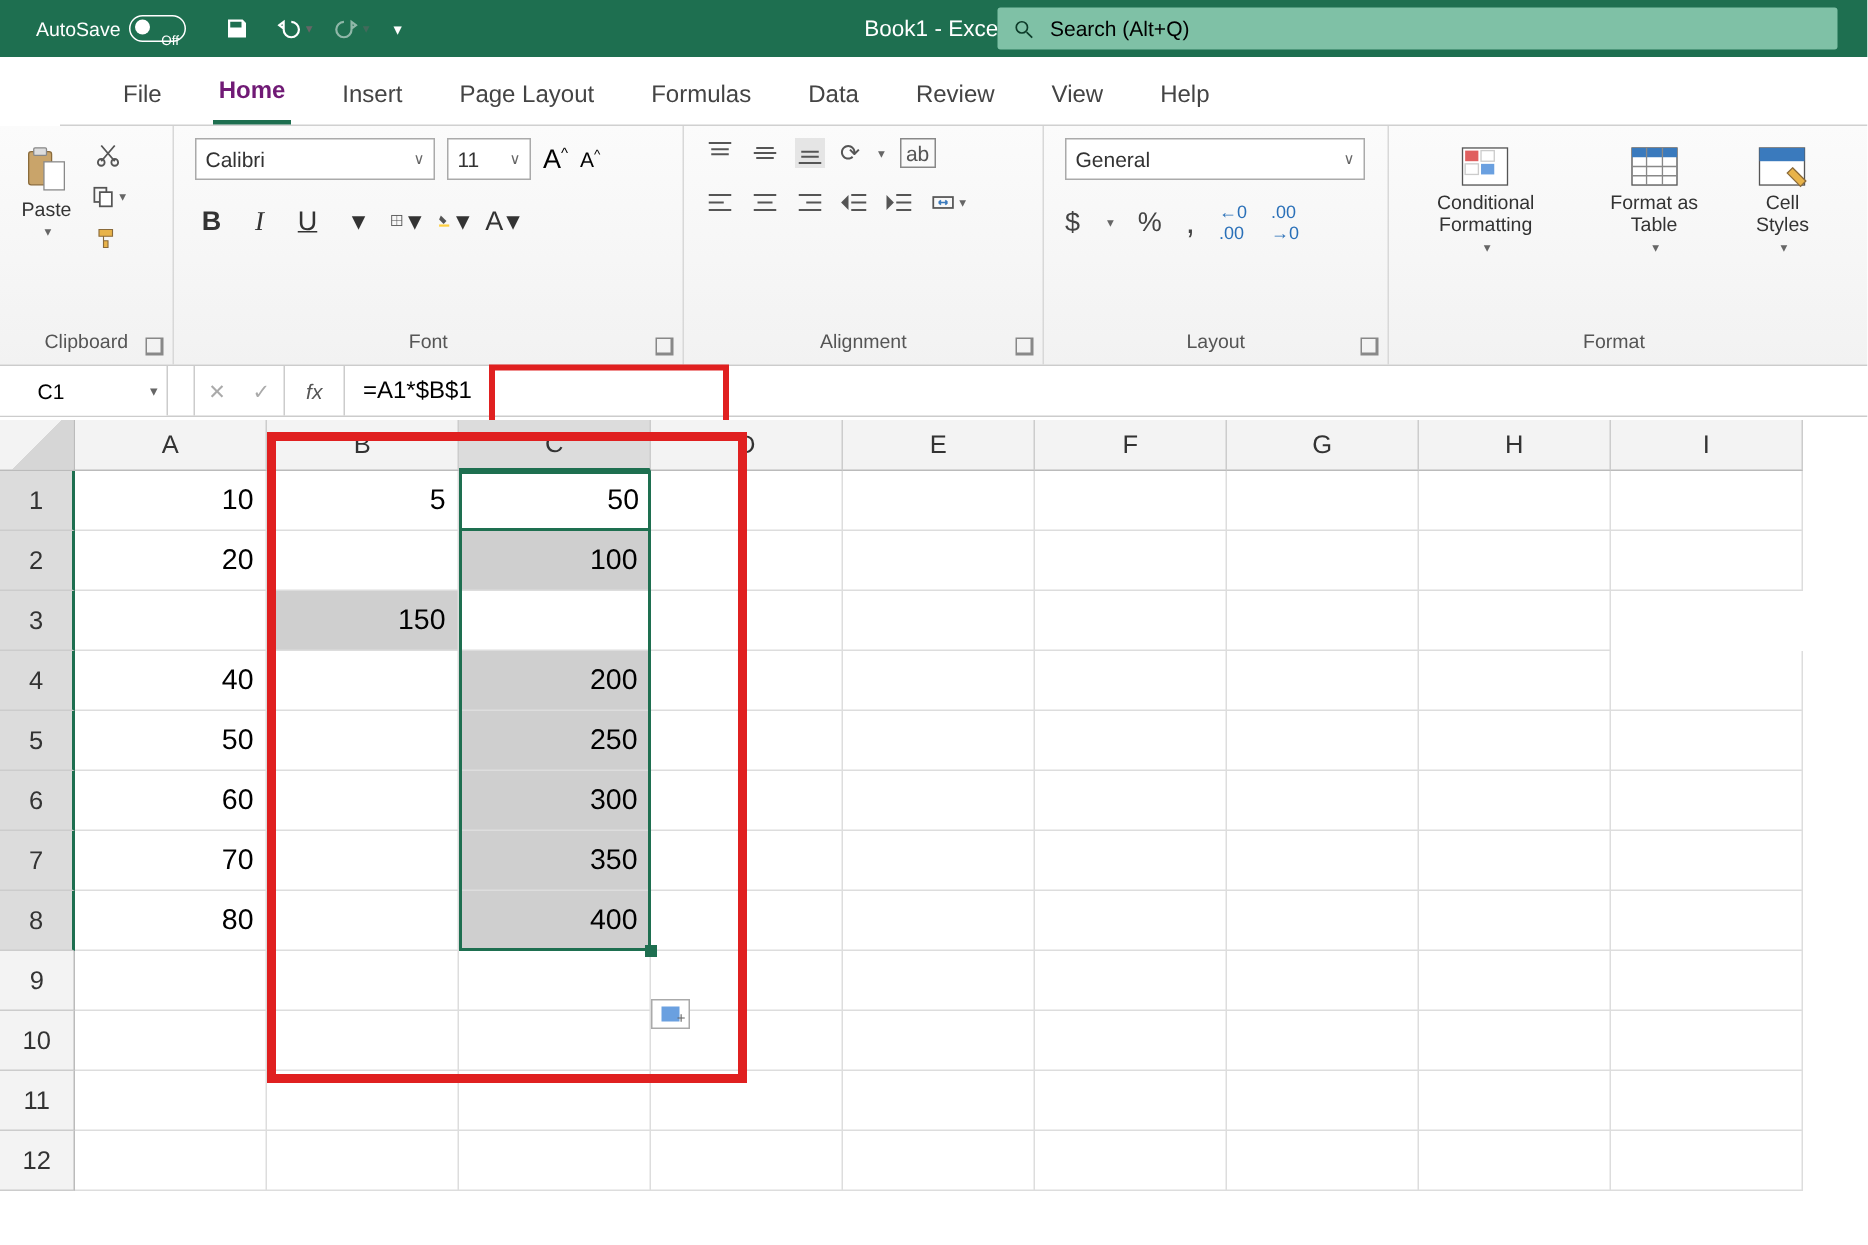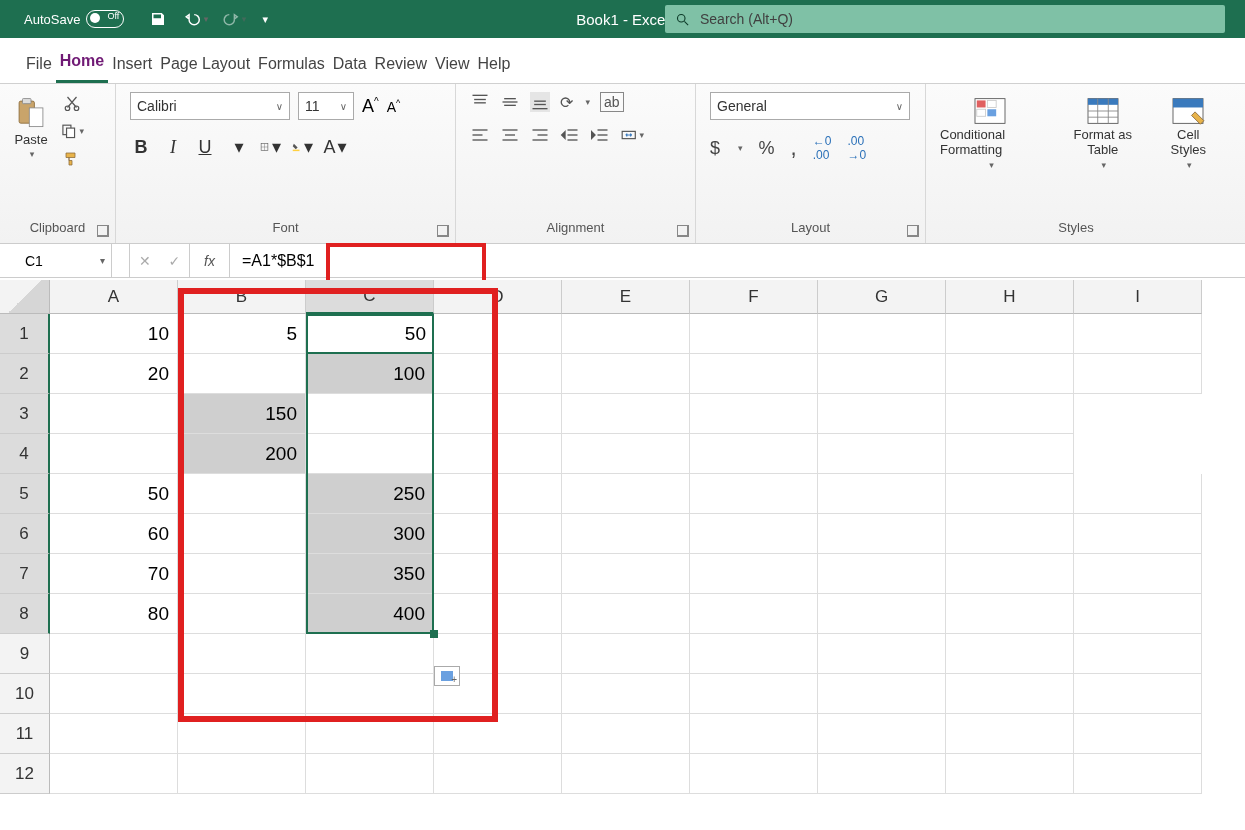--- a/index.html
+++ b/index.html
@@ -4,30 +4,30 @@
 <style>
   * { box-sizing: border-box; margin: 0; padding: 0; font-family: "Segoe UI", Arial, sans-serif; }
   body { background: #fff; width: 1245px; height: 830px; overflow: hidden; font-size: 14px; }
 
   
   .titlebar { background: #1e6f50; height: 38px; display: flex; align-items: center; color: #fff; padding: 0 10px; }
   .autosave { display: flex; align-items: center; gap: 6px; margin-left: 14px; }
   .autosave-label { font-size: 13px; }
   .toggle { width: 38px; height: 18px; border: 1.5px solid #fff; border-radius: 10px; position: relative; }
   .toggle::after { content:""; position:absolute; width:10px; height:10px; border-radius:50%; background:#fff; left:3px; top:2px; }
-  .toggle-txt { position:absolute; right:4px; top:0; font-size:9px; color:#fff;margin-left:25px; }
+  .toggle-txt { position:absolute; right:4px; top:11px; font-size:9px; color:#fff;margin-left:25px; }
   .qat { display:flex; gap:14px; margin-left:22px; align-items:center; }
   .qat svg, .qat .glyph { width:18px; height:18px; fill:#fff; color:#fff; }
   .doc-title { position:absolute; left:50%; transform:translateX(-50%); font-size:15px; }
   .searchbox { position:absolute; right:20px; display:flex; align-items:center; background:#7fc1a6; border-radius:2px; height:28px; width:560px; padding:0 10px; gap:10px; color:#0d3b29; }
   .searchbox svg { width:15px; height:15px; fill:none; stroke:#0d3b29; stroke-width:1.8; }
-  .searchbox .placeholder { color:#404040; font-size:14px; }
+  .searchbox .placeholder { color:#000000; font-size:14px; }
 
   
-  .tabs { height: 46px; display:flex; align-items:flex-end; padding-left:22px; border-bottom:1px solid #d0d0d0; }
+  .tabs { height: 46px; display:flex; align-items:flex-end; gap:30px; padding-left:38px; border-bottom:1px solid #d0d0d0;margin-left:40px; }
   .tab { font-size:16px; color:#444; padding:8px 4px 10px 4px; cursor:pointer; }
   .tab.active { color:#701a75; border-bottom:3px solid #1e6f50; font-weight:600; }
 
   
   .ribbon { height: 160px; background: linear-gradient(#fbfbfb,#f2f2f2); border-bottom:1px solid #ccc; display:flex; }
   .group { border-right:1px solid #d8d8d8; padding:8px 14px 4px 14px; display:flex; flex-direction:column; justify-content:space-between; position:relative; }
   .group-label { font-size:13px; text-align:center; color:#555; padding-bottom:4px; width:100%; }
   .group-body { flex:1; display:flex; align-items:flex-start; gap:12px; }
   .bigbtn { display:flex; flex-direction:column; align-items:center; gap:2px; font-size:13px; color:#333; padding-top:4px; }
   .bigbtn svg { width:34px; height:34px; }
@@ -312,21 +312,21 @@
   <div class="group stylesgrp" style="width:300px;border-right:none">
     <div class="group-body">
       <div class="bigbtn">
         <svg viewBox="0 0 40 34">
             <rect x="3" y="3" width="34" height="28" fill="#fff" stroke="#555"></rect>
             <rect x="5" y="5" width="10" height="8" fill="#e06060"></rect>
             <rect x="17" y="5" width="10" height="8" fill="#fff" stroke="#ccc"></rect>
             <rect x="5" y="15" width="10" height="8" fill="#fff" stroke="#ccc"></rect>
             <rect x="17" y="15" width="10" height="8" fill="#6aa0e0"></rect>
           </svg>
-        <span style="line-height:1.15">Conditional Formatting</span>
+        <span style="text-align:center;line-height:1.15">Conditional Formatting</span>
           <span class="dd">▾</span>
       </div>
       <div class="bigbtn">
         <svg viewBox="0 0 40 34">
             <rect x="3" y="3" width="34" height="28" fill="#fff" stroke="#555"></rect>
             <rect x="3" y="3" width="34" height="7" fill="#3a7abd"></rect>
             <line x1="14" y1="3" x2="14" y2="31" stroke="#888"></line>
             <line x1="26" y1="3" x2="26" y2="31" stroke="#888"></line>
             <line x1="3" y1="17" x2="37" y2="17" stroke="#888"></line>
             <line x1="3" y1="24" x2="37" y2="24" stroke="#888"></line>
@@ -337,21 +337,21 @@
       <div class="bigbtn">
         <svg viewBox="0 0 40 34">
             <rect x="3" y="3" width="34" height="28" fill="#fff" stroke="#555"></rect>
             <rect x="3" y="3" width="34" height="10" fill="#3a7abd"></rect>
             <path d="M28 18l10 10-4 4-10-10z" fill="#e8b34a" stroke="#8a6a3a"></path>
           </svg>
         <span style="text-align:center;line-height:1.15">Cell Styles</span>
           <span class="dd">▾</span>
       </div>
     </div>
-    <div class="group-label">Styles</div>
+    <div class="group-label">Format</div>
   </div>
 </div>
 
 <div class="fxrow">
   <div class="namebox">
     <span>C1</span>
     <span class="arrow">▾</span>
   </div>
   <div style="width:18px;border-right:1px solid #ccc"></div>
   <div class="fxbtns">
@@ -422,20 +422,21 @@
         <div class="cell"></div>
         <div class="cell selrange">150</div>
         <div class="cell"></div>
         <div class="cell"></div>
         <div class="cell"></div>
         <div class="cell"></div>
         <div class="cell"></div>
         <div class="cell"></div>
       </div>
       <div class="cellrow">
+        <div class="cell">40</div>
         <div class="cell"></div>
         <div class="cell selrange">200</div>
         <div class="cell"></div>
         <div class="cell"></div>
         <div class="cell"></div>
         <div class="cell"></div>
         <div class="cell"></div>
         <div class="cell"></div>
       </div>
       <div class="cellrow">

